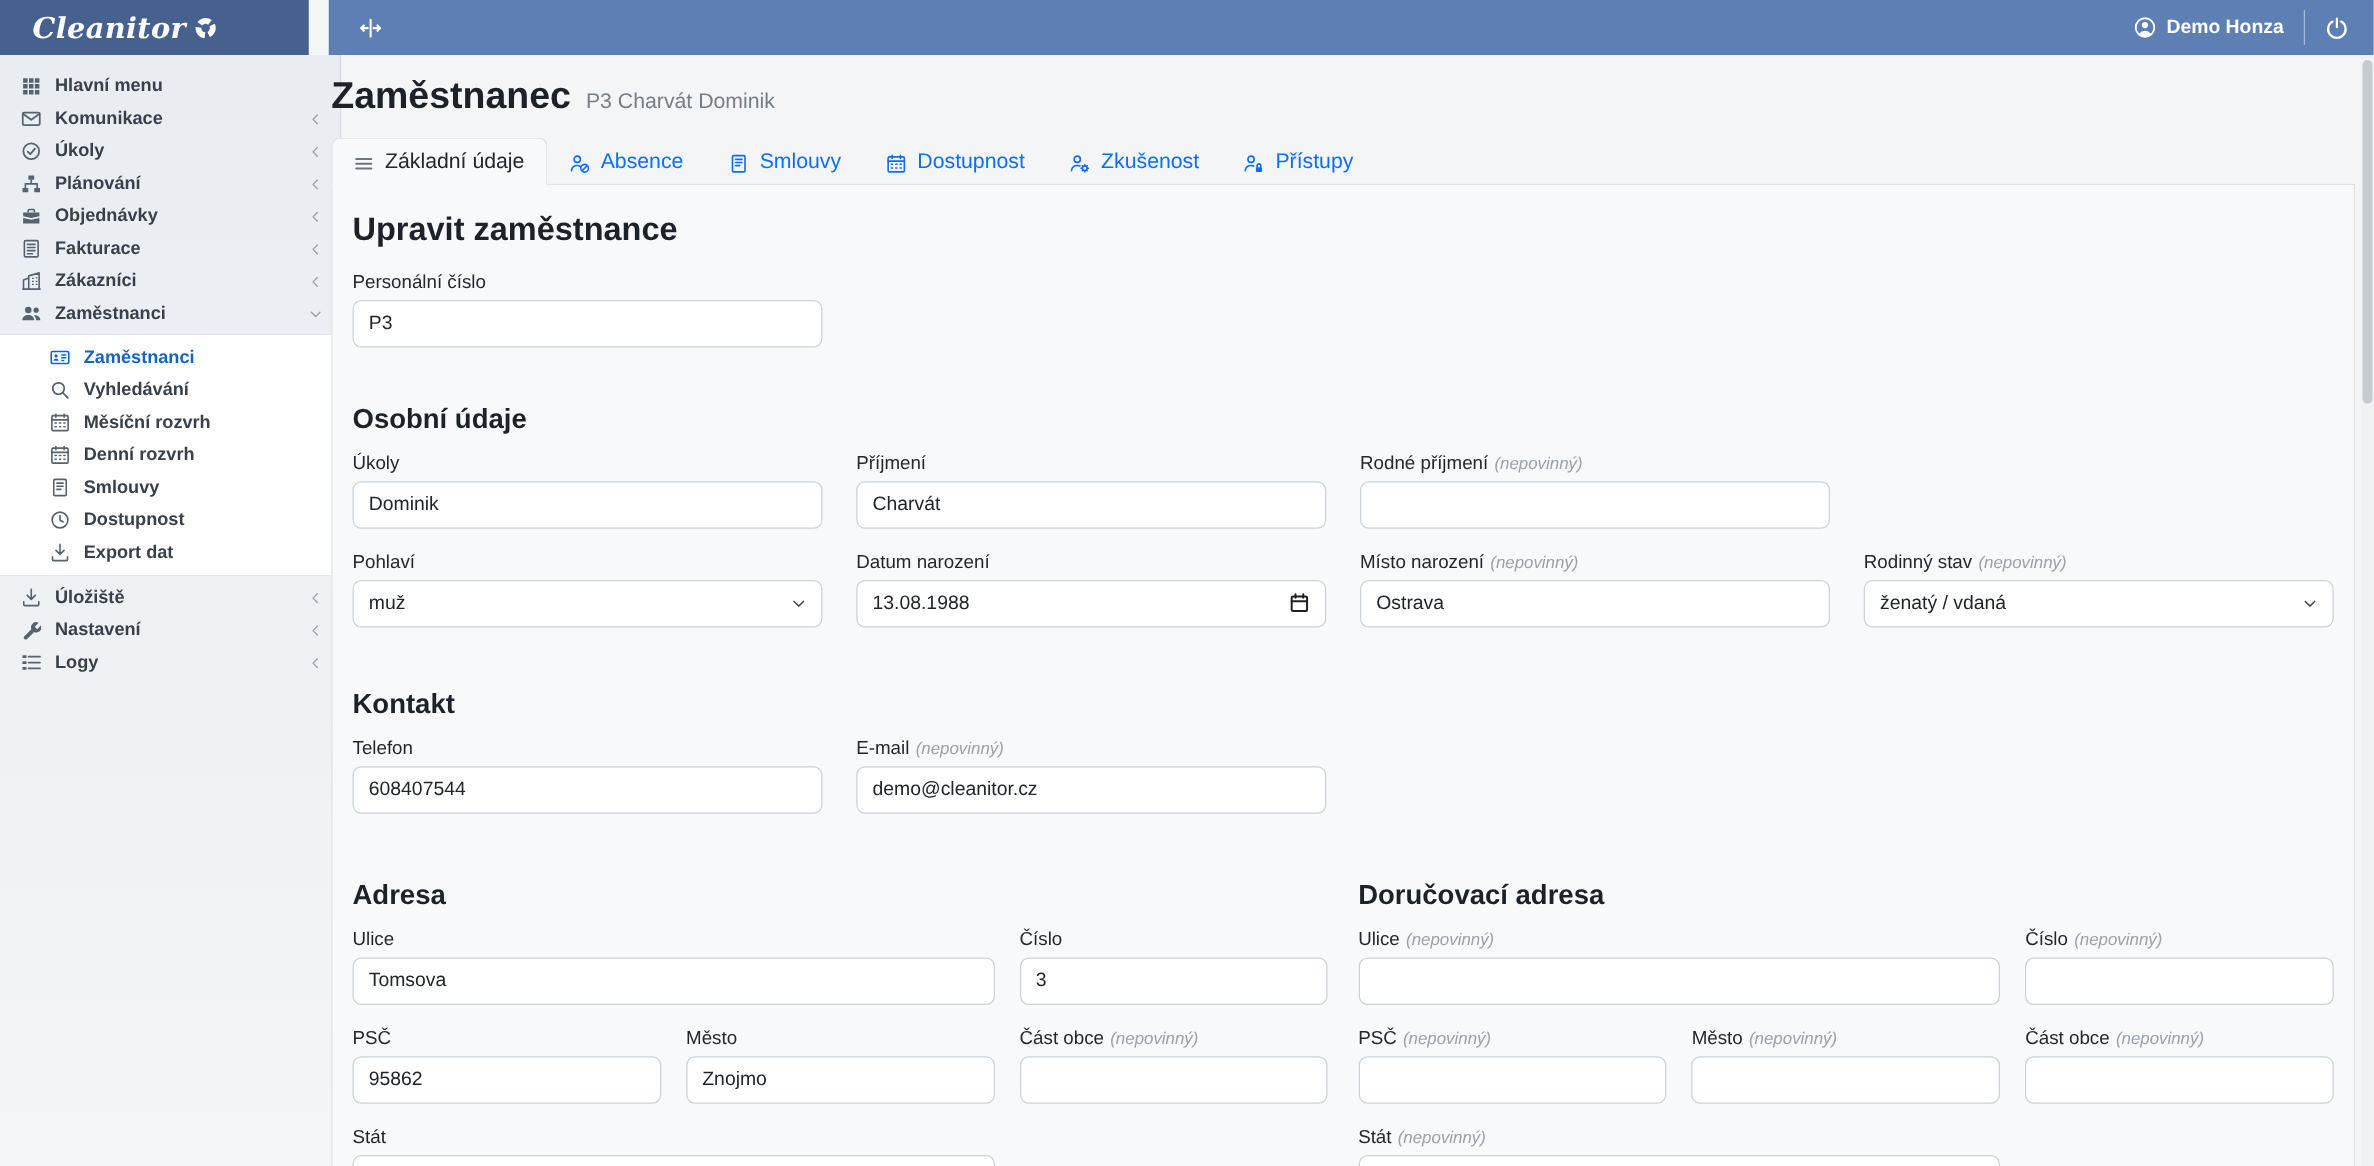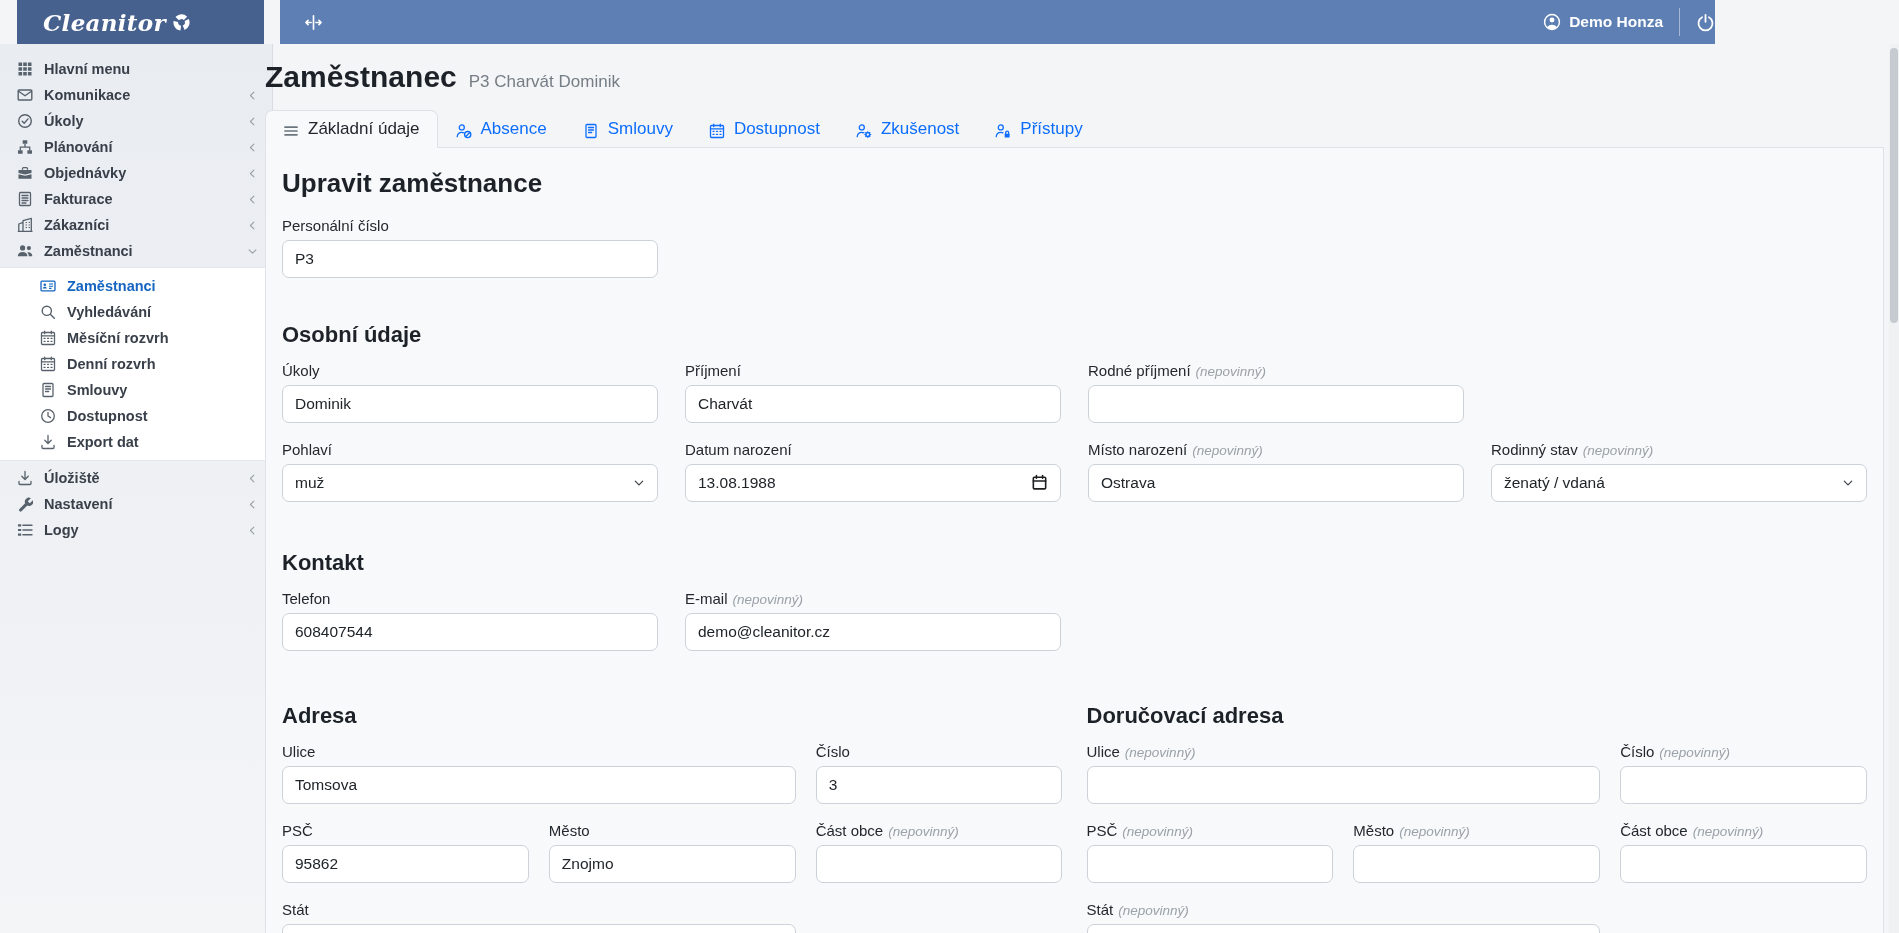--- a/index.html
+++ b/index.html
@@ -3,27 +3,27 @@
 <meta charset="utf-8">
 <style>
   html,body{margin:0;padding:0;}
   body{
     width:1899px;height:933px;overflow:hidden;position:relative;
     background:#f4f5f7;font-family:"Liberation Sans","DejaVu Sans",sans-serif;
     color:#212529;
   }
   svg{display:block}
   
-  .topbar{position:absolute;top:0;left:17px;width:1698px;height:44px;display:flex;z-index:30;}
+  .topbar{position:absolute;top:0;left:0;width:1899px;height:44px;display:flex;z-index:30;}
   .logo-block{width:247px;box-sizing:border-box;background:#47618f;color:#fff;
     display:flex;align-items:center;padding-left:26px;gap:7px;flex:none;}
   .logo-text{font-family:"DejaVu Serif","Liberation Serif",serif;font-weight:700;font-style:italic;
     font-size:23px;letter-spacing:.3px;}
   .topbar-main{flex:1;background:#5d7fb4;display:flex;align-items:center;color:#fff;
-    padding:0 0 0 16px;margin-left:16px;}
+    padding:0 20px 0 16px;margin-left:16px;}
   .tb-icon{width:19px;height:19px;color:#fff;cursor:pointer;}
   .resize-wrap{margin-left:8px;}
   .tb-spacer{flex:1;}
   .tb-user{display:flex;align-items:center;gap:8px;font-size:15.5px;font-weight:600;cursor:pointer;}
   .tb-user svg{width:18px;height:18px;}
   .tb-sep{width:1px;height:28px;background:rgba(255,255,255,.45);margin:0 16px;}
   
   .sidebar{position:absolute;top:44px;left:0;width:273px;bottom:0;box-sizing:border-box;
     background:linear-gradient(#e9ecf1,#f3f5f7);border-right:1px solid #d7dce2;
     padding-top:12px;font-size:14.5px;}

